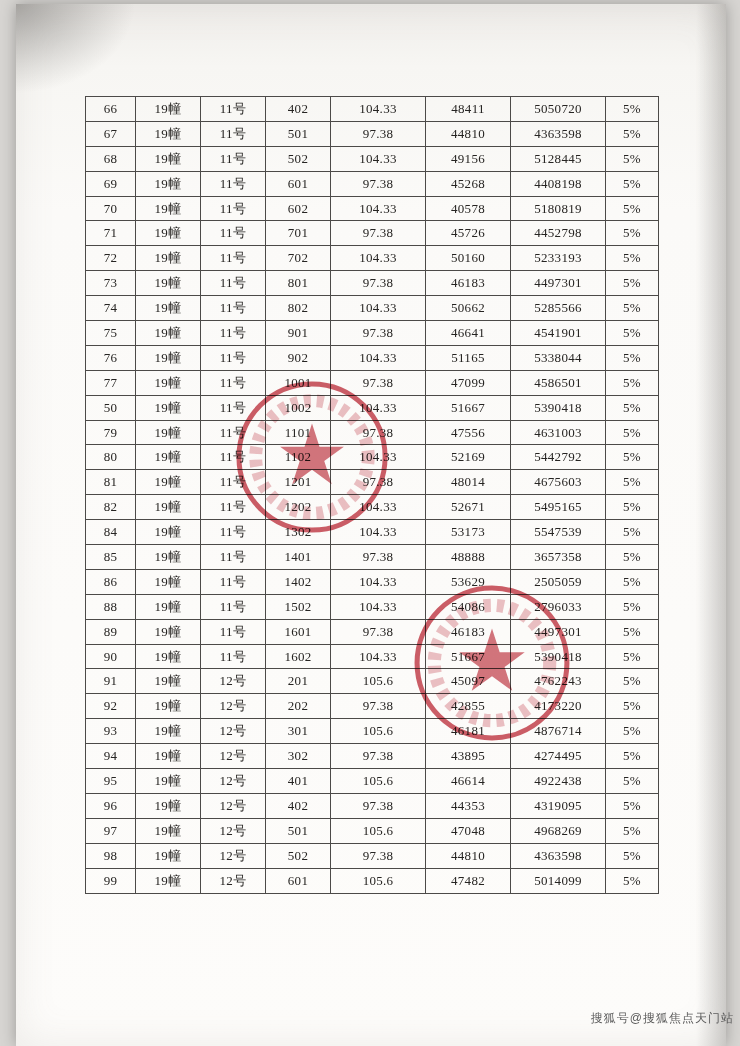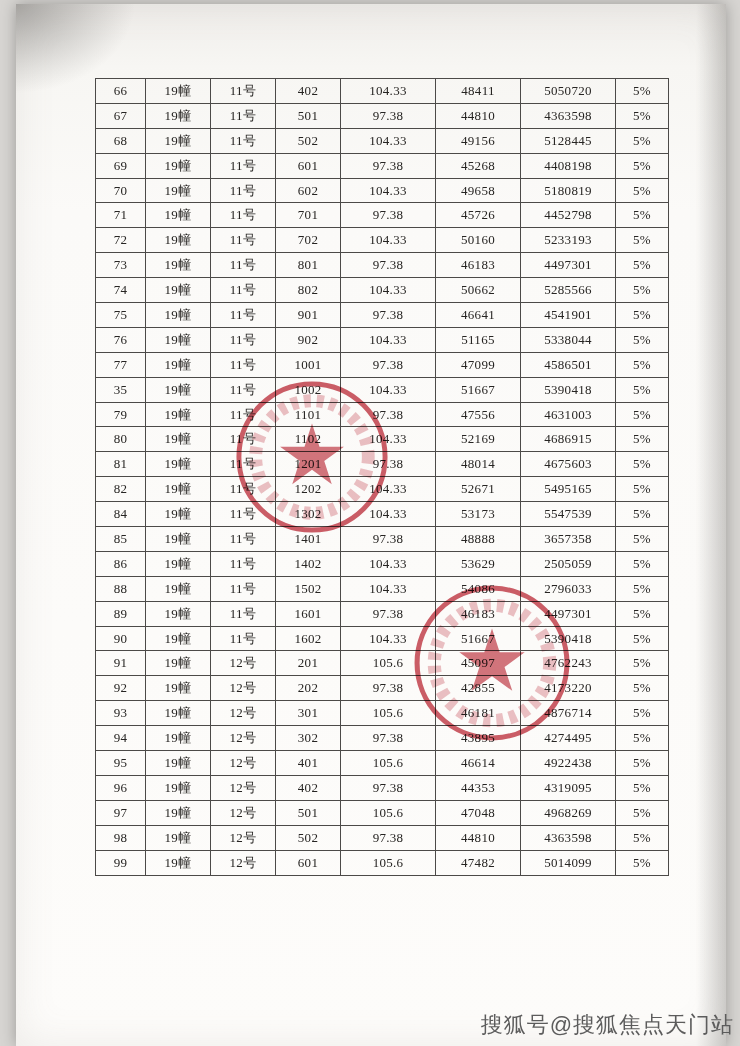--- a/index.html
+++ b/index.html
@@ -17,25 +17,24 @@
   }
   .fold-shadow{
     position:absolute;left:0;top:0;width:120px;height:90px;
     background:radial-gradient(ellipse at 0% 0%, rgba(90,88,85,.45), rgba(90,88,85,0) 70%);
   }
   .edge-shadow-right{
     position:absolute;right:0;top:0;width:30px;height:100%;
     background:linear-gradient(90deg, rgba(0,0,0,0), rgba(80,78,75,.25));
   }
   table.price{
-    position:absolute;left:85px;top:78px;
+    position:absolute;left:85px;top:96px;
     border-collapse:collapse;
     table-layout:fixed;
     width:573px;
-    margin-left:10px;
   }
   table.price td{
     border:1px solid #4c4a48;
     height:23.9px;
     text-align:center;
     vertical-align:middle;
     font-size:13px;
     color:#262422;
     padding:0;
     letter-spacing:.3px;
@@ -49,21 +48,21 @@
     mix-blend-mode:multiply;
     opacity:.82;
     filter:blur(.4px);
     pointer-events:none;
   }
   .seal-1{left:233px;top:378px;width:158px;height:158px;}
   .seal-2{left:411px;top:582px;width:162px;height:162px;}
   .watermark{
     position:absolute;right:6px;top:1010px;
     font-family:"Liberation Sans","DejaVu Sans",sans-serif;
-    font-size:22px;color:#5c5c5c;letter-spacing:1px;
+    font-size:12px;color:#5c5c5c;letter-spacing:1px;
   }
 </style>
 </head>
 <body>
 
 <div class="page">
   <div class="paper">
     <div class="fold-shadow"></div>
     <div class="edge-shadow-right"></div>
   </div>
@@ -119,21 +118,21 @@
           <td>45268</td>
           <td>4408198</td>
           <td>5%</td>
         </tr>
         <tr>
           <td>70</td>
           <td>19幢</td>
           <td>11号</td>
           <td>602</td>
           <td>104.33</td>
-          <td>49658</td>
+          <td>40578</td>
           <td>5180819</td>
           <td>5%</td>
         </tr>
         <tr>
           <td>71</td>
           <td>19幢</td>
           <td>11号</td>
           <td>701</td>
           <td>97.38</td>
           <td>45726</td>
@@ -194,21 +193,21 @@
           <td>77</td>
           <td>19幢</td>
           <td>11号</td>
           <td>1001</td>
           <td>97.38</td>
           <td>47099</td>
           <td>4586501</td>
           <td>5%</td>
         </tr>
         <tr>
-          <td>35</td>
+          <td>50</td>
           <td>19幢</td>
           <td>11号</td>
           <td>1002</td>
           <td>104.33</td>
           <td>51667</td>
           <td>5390418</td>
           <td>5%</td>
         </tr>
         <tr>
           <td>79</td>
@@ -220,21 +219,21 @@
           <td>4631003</td>
           <td>5%</td>
         </tr>
         <tr>
           <td>80</td>
           <td>19幢</td>
           <td>11号</td>
           <td>1102</td>
           <td>104.33</td>
           <td>52169</td>
-          <td>4686915</td>
+          <td>5442792</td>
           <td>5%</td>
         </tr>
         <tr>
           <td>81</td>
           <td>19幢</td>
           <td>11号</td>
           <td>1201</td>
           <td>97.38</td>
           <td>48014</td>
           <td>4675603</td>

